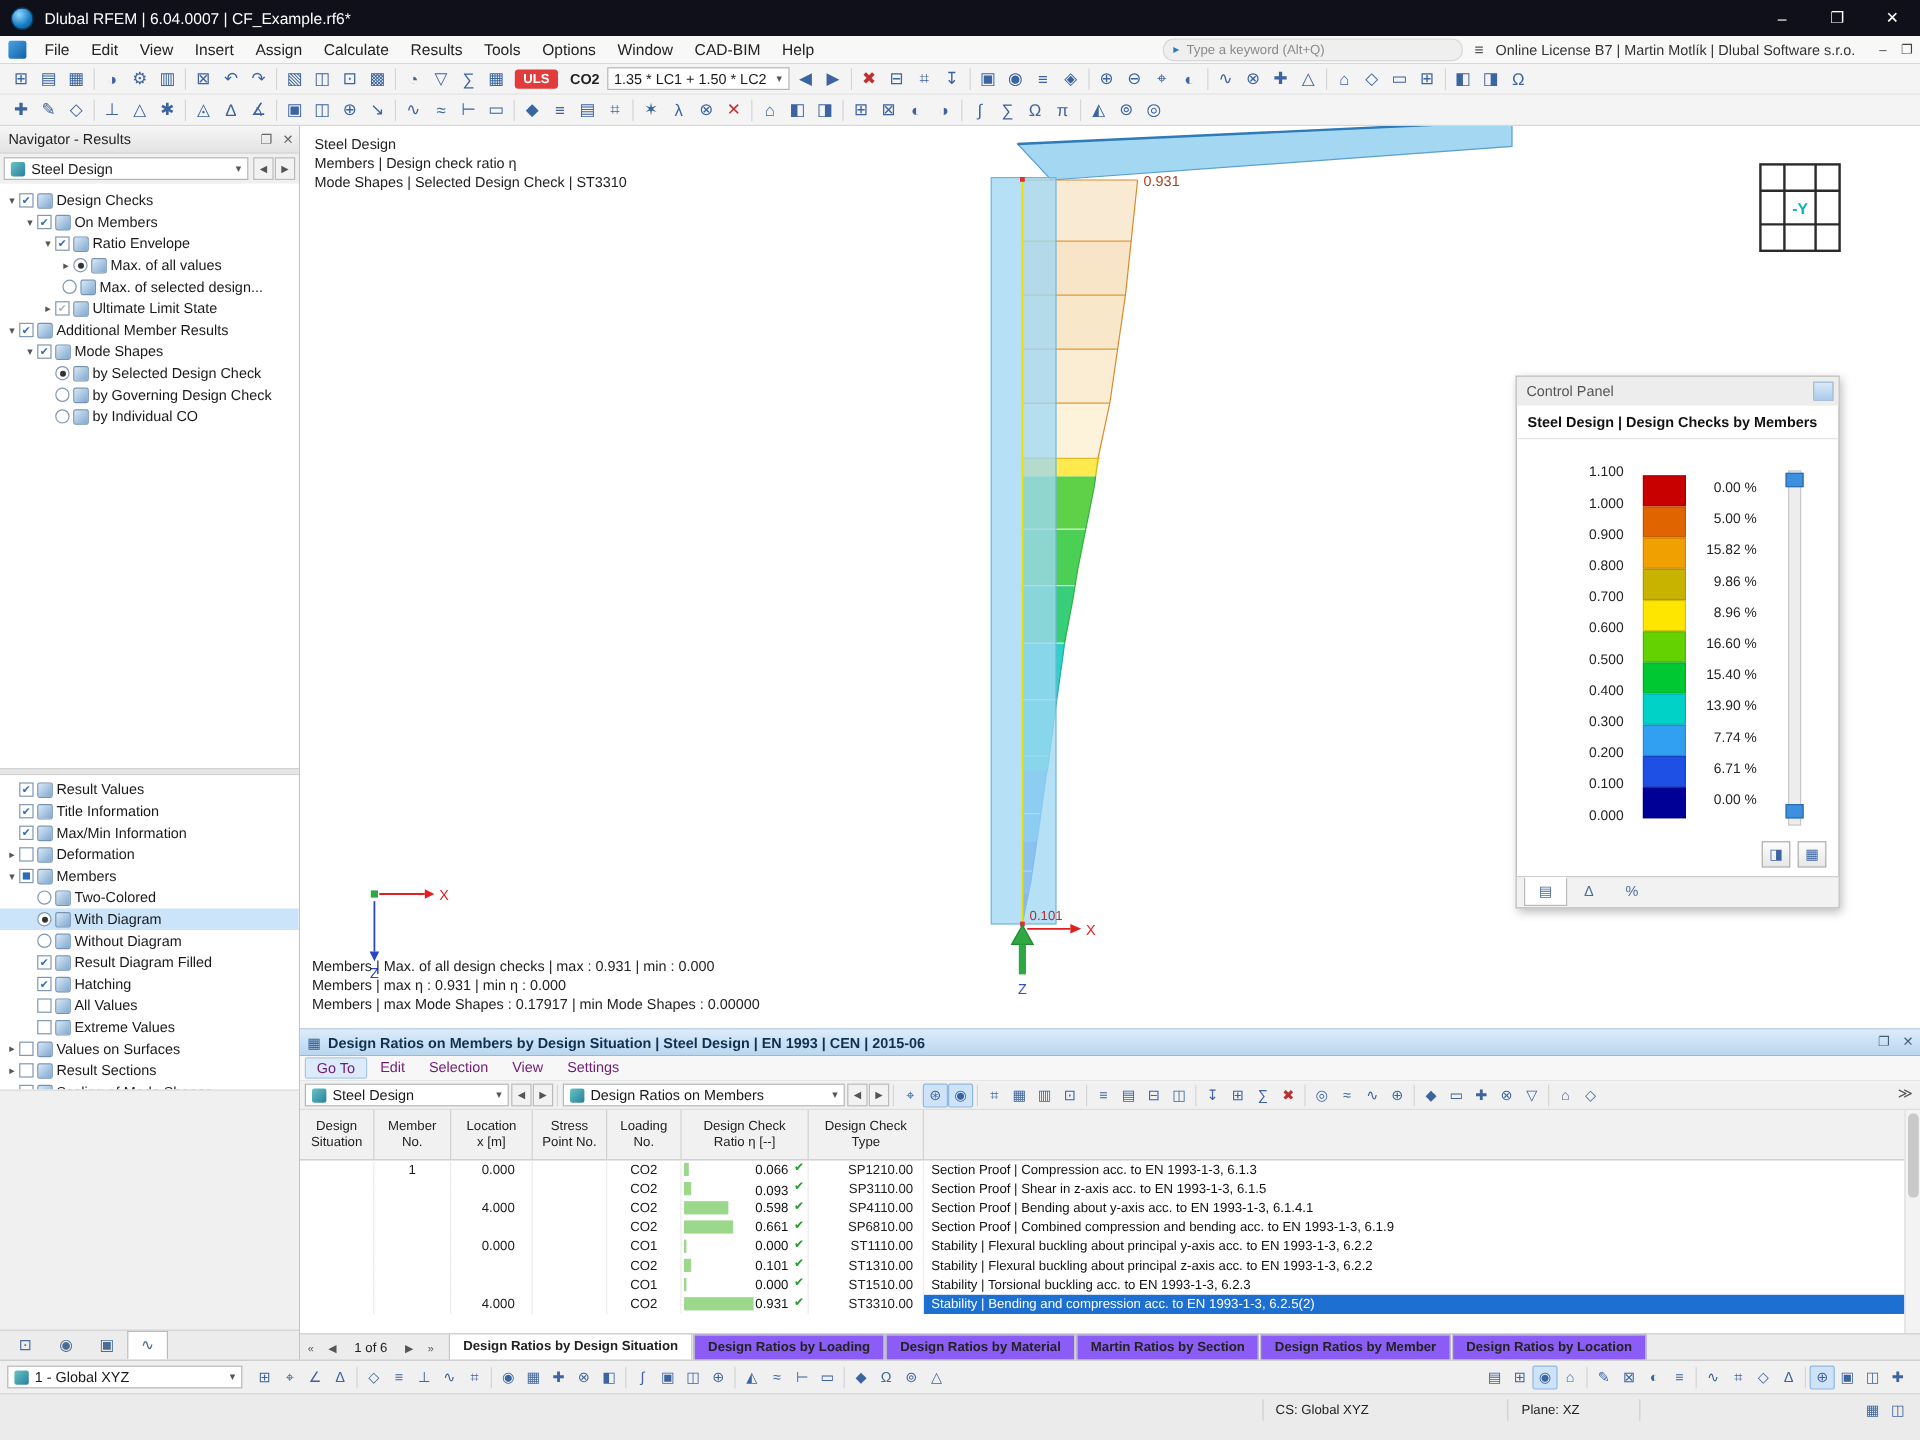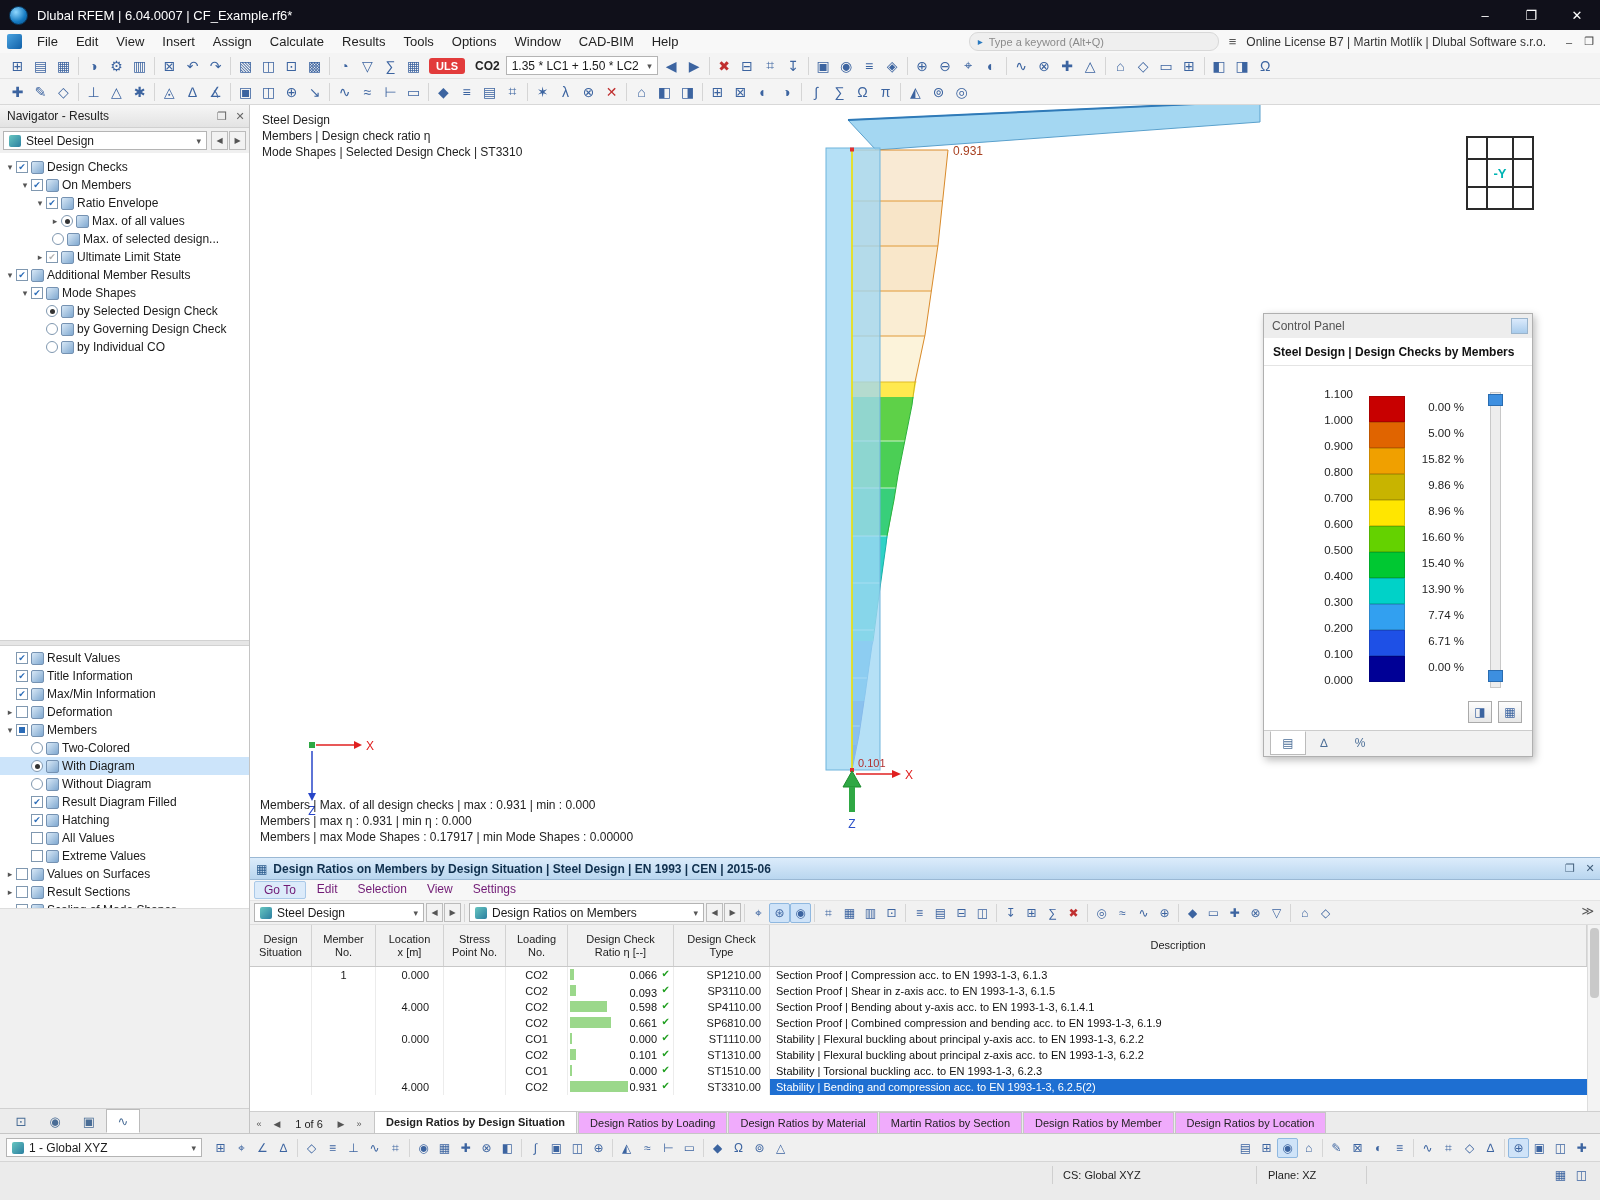--- a/index.html
+++ b/index.html
@@ -153,21 +153,21 @@
   .dcell.desc{padding-left:6px;color:#111;border-right:none;}
   .dcell.desc.sel{background:#1e6fd2;color:#fff;}
   #tbl-scroll{left:1337px;top:67px;width:13px;height:186px;background:#f3f3f3;border-left:1px solid #ddd;box-sizing:border-box;}
   #tbl-thumb{position:absolute;left:2px;top:3px;width:9px;height:70px;background:#c9c9c9;border-radius:4px;}
   #tp-tabs{left:0;top:253px;width:1350px;height:23px;background:#ececec;border-top:1px solid #cfcfcf;
     display:flex;align-items:flex-end;box-sizing:border-box;}
   .pgbtn{width:18px;height:20px;display:flex;align-items:center;justify-content:center;font-size:9px;color:#555;}
   #pager-label{width:46px;text-align:center;font-size:11px;color:#222;height:20px;line-height:20px;}
   #tp-tabs-list{display:flex;align-items:flex-end;margin-left:6px;}
   .tptab{padding:0 11px;height:21px;line-height:21px;font-size:11px;color:#222;border:1px solid #c6c6c6;
-    border-bottom:none;background:#f0abfc;margin-right:1px;white-space:nowrap;}
+    border-bottom:none;background:#8b5cf6;margin-right:1px;white-space:nowrap;font-weight:bold;}
   .tptab.act{background:#fff;font-weight:bold;height:22px;}
 
   
   #sb1{left:0;top:1133px;width:1600px;height:28px;background:#f0f0f0;border-top:1px solid #c6c6c6;
     display:flex;align-items:center;padding-left:6px;box-sizing:border-box;}
   #sb-combo{width:196px;margin-right:8px;}
   #sb-spacer{flex:1;}
   #sb2{left:0;top:1161px;width:1600px;height:39px;background:#ebebeb;border-top:1px solid #d5d5d5;box-sizing:border-box;font-size:11px;color:#222;}
   .sb2sep{position:absolute;top:4px;width:1px;height:18px;background:#cfcfcf;}
   #sb-cs{position:absolute;left:1063px;top:7px;}
@@ -781,23 +781,20 @@
           <div class="hl2">No.</div>
         </div>
         <div class="hcell" style="width: 106px;">
           <div class="hl1">Design Check</div>
           <div class="hl2">Ratio η [--]</div>
         </div>
         <div class="hcell" style="width: 96px;">
           <div class="hl1">Design Check</div>
           <div class="hl2">Type</div>
         </div>
-        <div class="hcell" style="flex: 1 1 0%;">
-          <div class="hl1">Description</div>
-        </div>
       </div>
     <div id="tbl-body" class="abs">
         <div class="drow">
           <div class="dcell c" style="width: 62px;"></div>
           <div class="dcell c" style="width: 64px;">1</div>
           <div class="dcell r" style="width: 68px;">0.000</div>
           <div class="dcell c" style="width: 62px;"></div>
           <div class="dcell c" style="width: 62px;">CO2</div>
           <div class="dcell ratio" style="width: 106px;">
             <span class="rbar" style="width: 4px;"></span>

